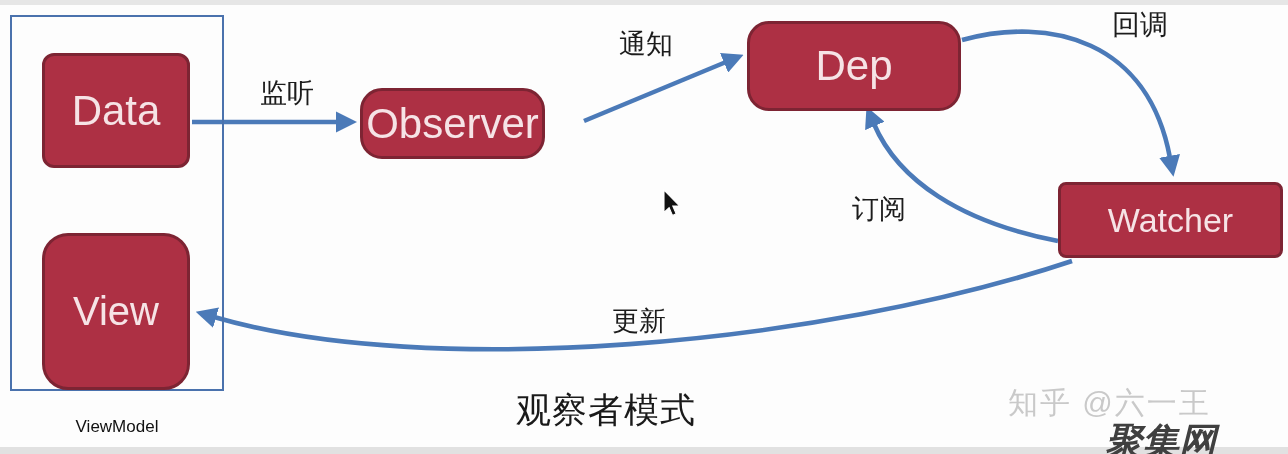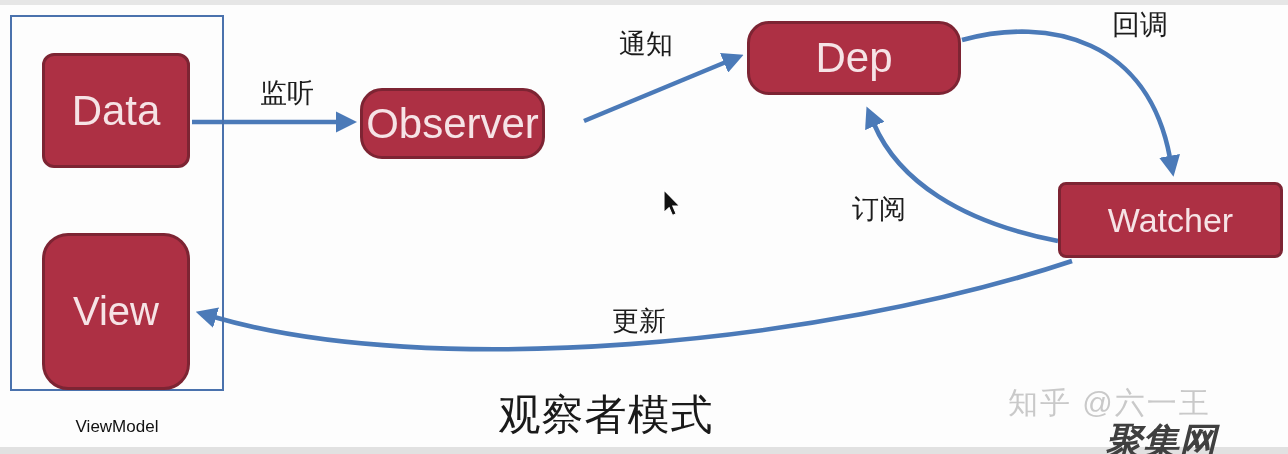--- a/index.html
+++ b/index.html
@@ -19,37 +19,37 @@
     border:2px solid #4a72ad;background:transparent;
   }
   .node{
     position:absolute;display:flex;align-items:center;justify-content:center;
     background:#ad3044;border:3px solid #7d2433;color:#f6e3e6;
     box-sizing:border-box;
   }
   #node-data{left:42px;top:53px;width:148px;height:115px;border-radius:12px;font-size:42px;align-items:center;}
   #node-view{left:42px;top:233px;width:148px;height:157px;border-radius:26px;font-size:40px;}
   #node-observer{left:360px;top:88px;width:185px;height:71px;border-radius:22px;font-size:42px;}
-  #node-dep{left:747px;top:21px;width:214px;height:74px;border-radius:22px;font-size:42px;}
+  #node-dep{left:747px;top:21px;width:214px;height:90px;border-radius:22px;font-size:42px;}
   #node-watcher{left:1058px;top:182px;width:225px;height:76px;border-radius:8px;font-size:34px;}
 
   .edge-label{
     position:absolute;width:120px;text-align:center;
     color:#1c1c1c;font-size:27px;
     font-family:"Liberation Sans","DejaVu Sans",sans-serif;
   }
   #label-listen{left:227px;top:75px;}
   #label-notify{left:586px;top:26px;}
   #label-callback{left:1080px;top:6px;font-size:28px;}
   #label-subscribe{left:819px;top:191px;}
   #label-update{left:579px;top:303px;}
 
   #diagram-title{
     position:absolute;left:456px;top:387px;width:300px;text-align:center;
-    font-size:42px;color:#1a1a1a;letter-spacing:1px;
+    font-size:35px;color:#1a1a1a;letter-spacing:1px;
   }
   #vm-label{
     position:absolute;left:47px;top:417px;width:140px;text-align:center;
     font-size:17px;color:#111;
   }
   #watermark-line1{
     position:absolute;left:1008px;top:383px;
     font-size:30px;color:#c9c9c9;letter-spacing:2px;white-space:nowrap;
   }
   #watermark-line2{

